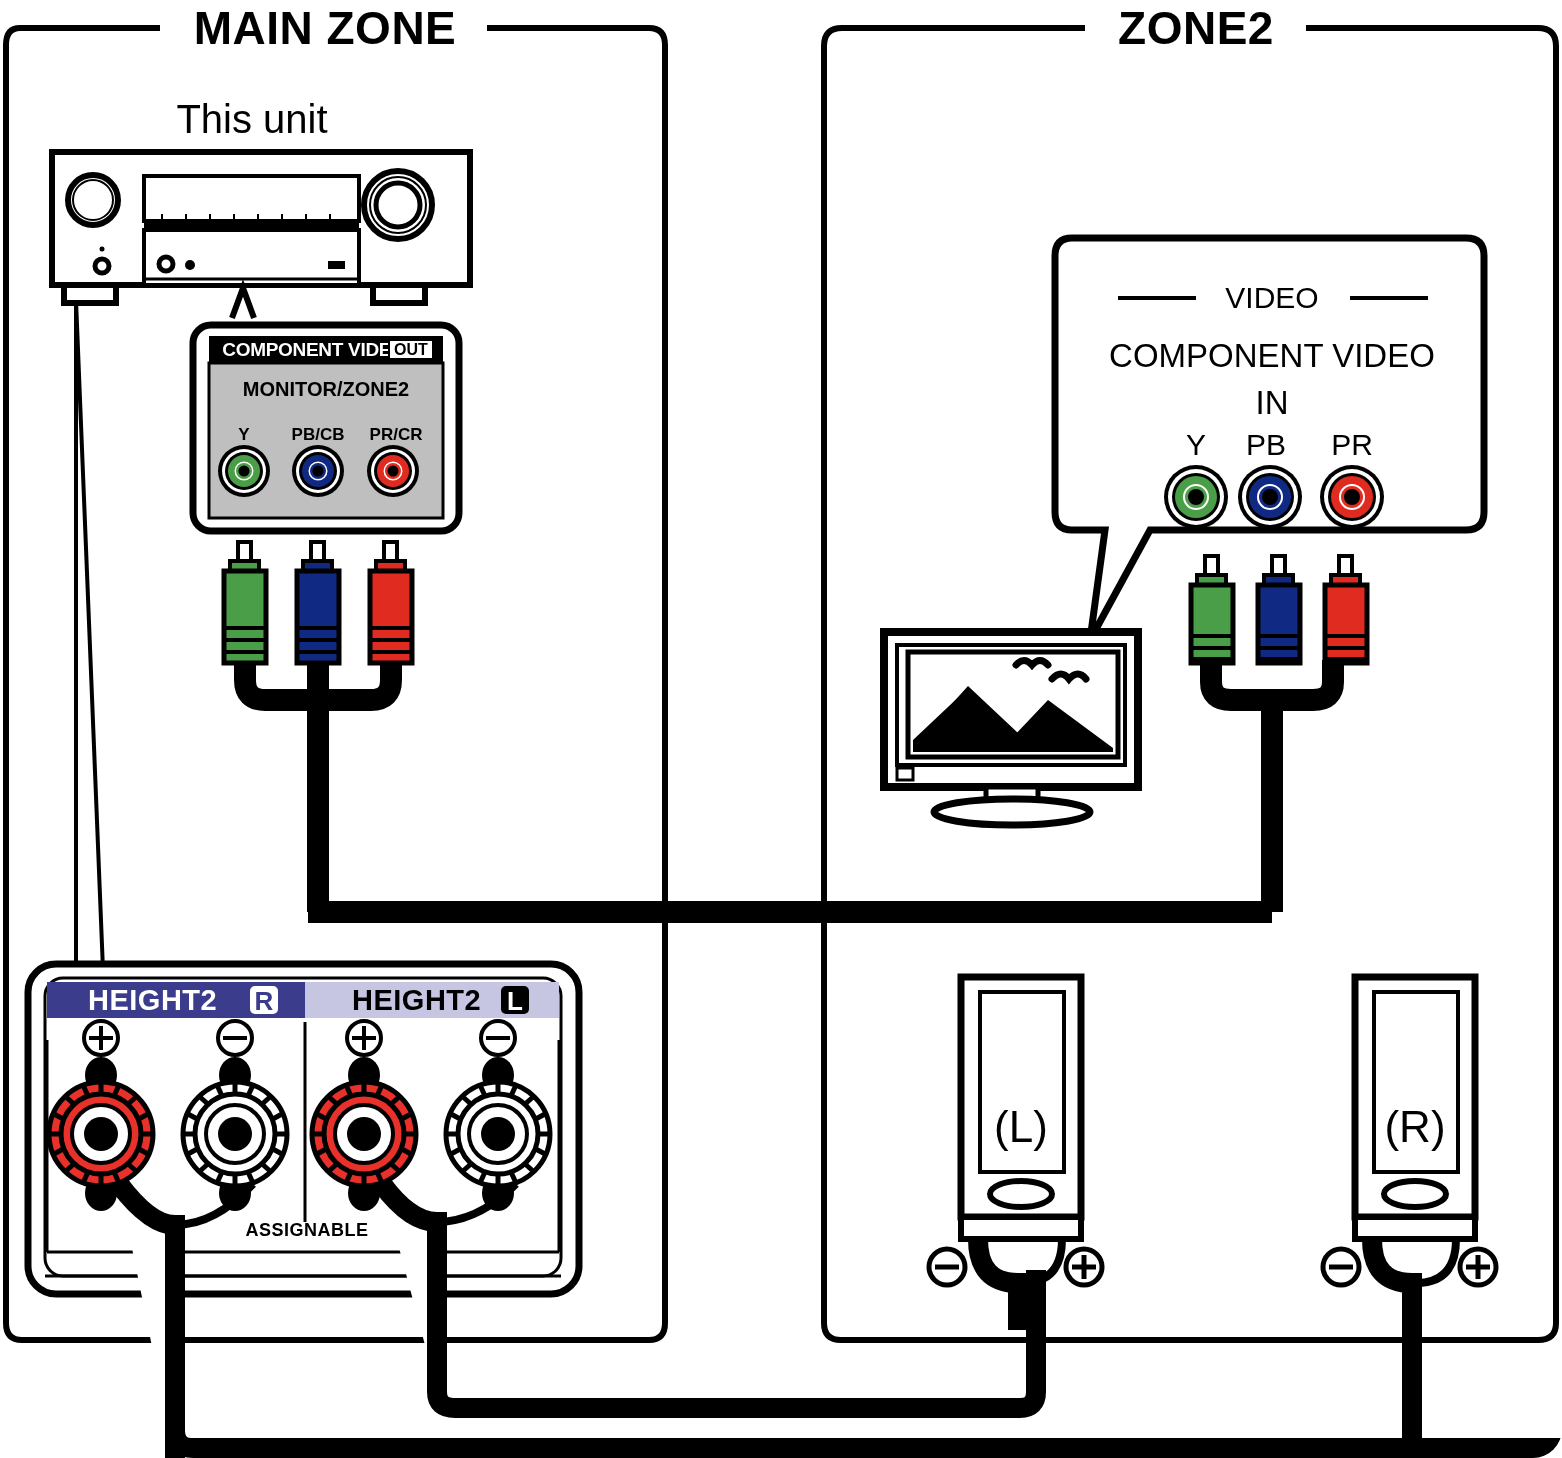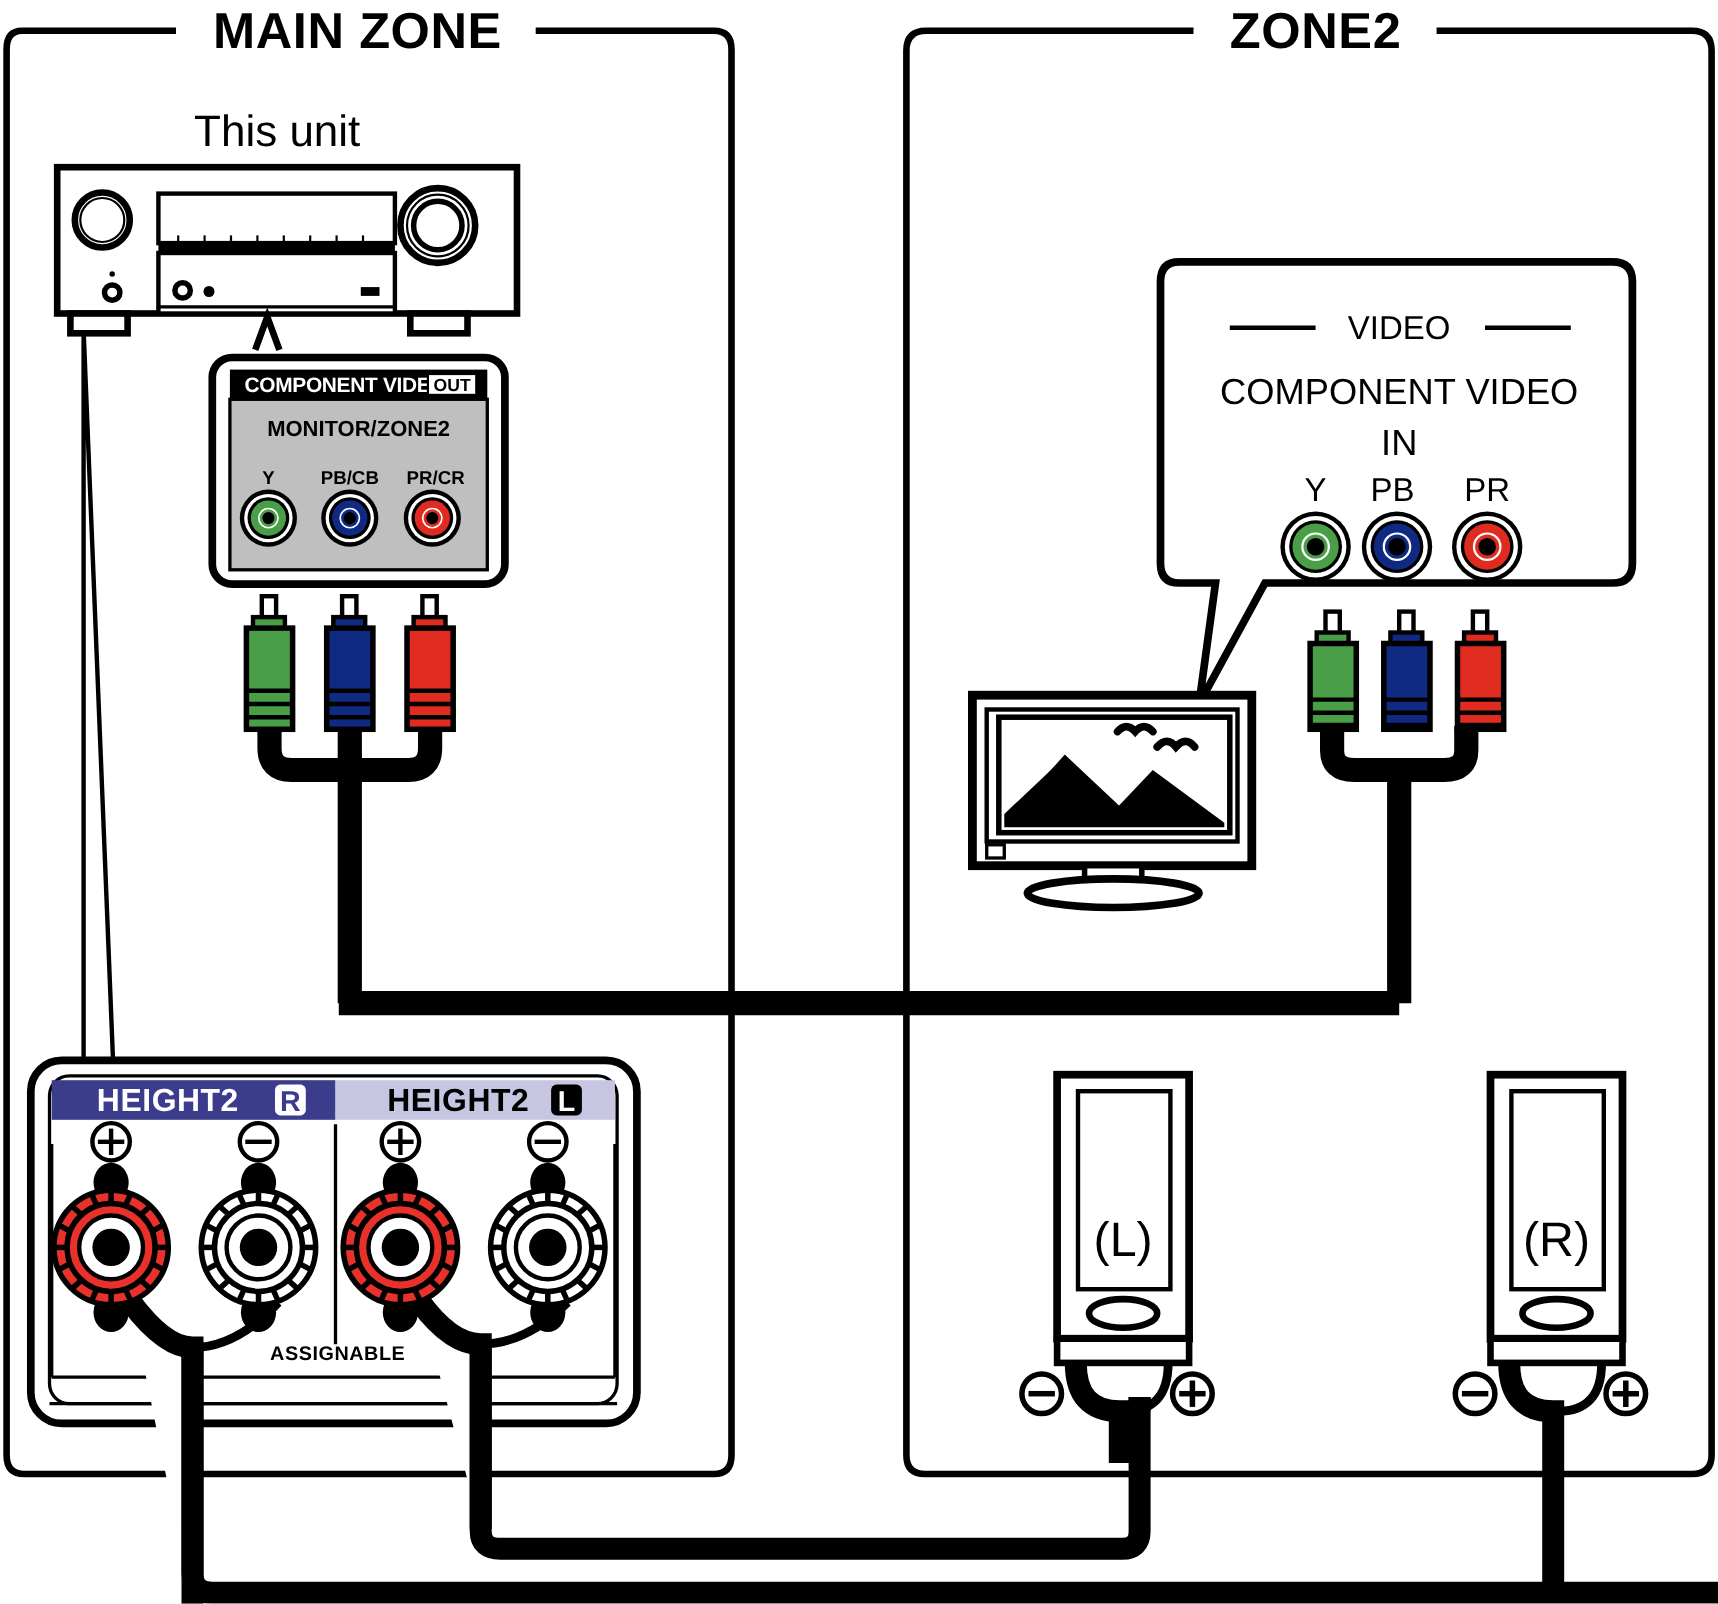--- a/index.html
+++ b/index.html
@@ -9,20 +9,21 @@
   }
   body {
     font-family: "Liberation Sans", sans-serif;
   }
   #stage {
     position: relative;
     width: 1562px;
     height: 1458px;
     background: #ffffff;
     overflow: hidden;
+    border-radius: 29px;
   }
   svg.diagram {
     display: block;
     width: 1562px;
     height: 1458px;
   }
   .zone-title {
     font-family: "Liberation Sans", sans-serif;
     font-weight: bold;
     font-size: 46px;

